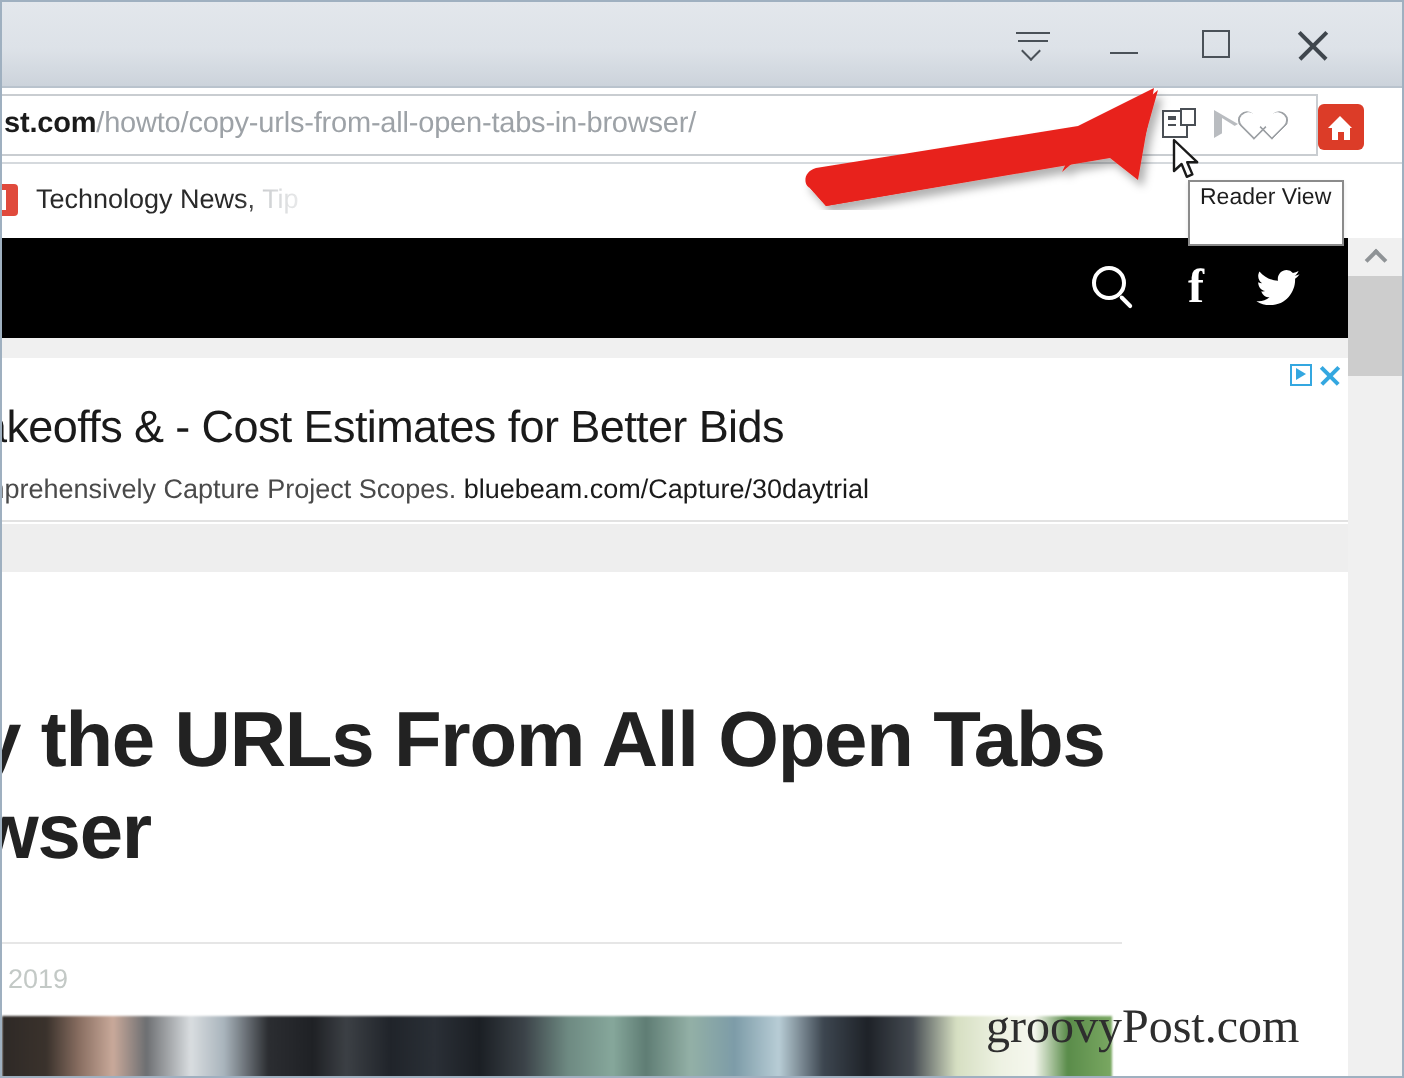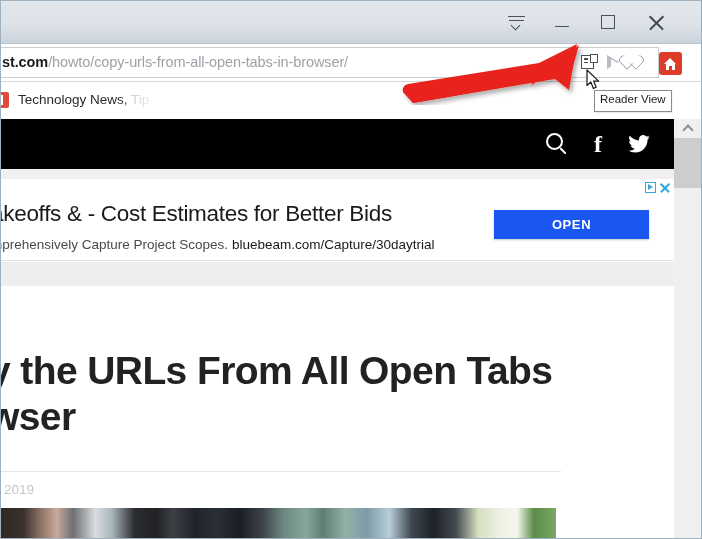--- a/index.html
+++ b/index.html
@@ -305,21 +305,21 @@
     pointer-events:none;
   }
   
   #mouse-cursor {
     position:absolute; left:585px; top:68px; width:16px; height:22px;
     pointer-events:none;
   }
   
   #reader-view-tooltip {
     position:absolute; left:593px; top:89px;
-    padding:2px 5px 6px 5px;
+    padding:2px 5px 17px 5px;
     background:#ffffff; border:1px solid #8b8b8b;
     font-size:11.5px; color:#1d1d1d; white-space:nowrap;
     box-shadow:0 1px 2px rgba(0,0,0,0.10);
   }
 </style>
 </head>
 <body>
 
 <div id="window-frame">
 
@@ -410,21 +410,20 @@
           <span class="pt"></span>
         </span>
       <span class="adc-x">
           <i></i>
           <i></i>
         </span>
     </div>
     <div id="ad-headline">akeoffs &amp; - Cost Estimates for Better Bids</div>
     <div id="ad-subtext"><span>mprehensively Capture Project Scopes. </span><span class="link">bluebeam.com/Capture/30daytrial</span></div>
   </div>
-  <div id="ad-open-button">OPEN</div>
 
   <div id="content-gap"></div>
 
   <div id="article-card">
     <div id="article-headline">
       <div>y the URLs From All Open Tabs</div>
       <div>wser</div>
     </div>
     <div id="article-meta-rule"></div>
     <div id="article-date">1, 2019</div>
@@ -433,20 +432,21 @@
   <div id="bottom-image"></div>
 
   <div id="scrollbar">
     <div id="scroll-track-top"></div>
     <div id="scroll-up-button">
       <span class="scroll-chevron"></span>
     </div>
     <div id="scroll-thumb"></div>
   </div>
 
+  <div style="position:absolute; left:492px; top:500px; font-family:'Liberation Serif', serif; font-size:24px; color:#2e2e2e;">groovyPost.com</div>
 
   <div id="red-arrow">
     <svg width="200" height="62" viewBox="0 0 200 62">
       <defs>
         <filter id="ashadow" x="-20%" y="-20%" width="150%" height="160%">
           <feDropShadow dx="2.5" dy="3.5" stdDeviation="2.2" flood-color="#000000" flood-opacity="0.30"></feDropShadow>
         </filter>
       </defs>
       <g filter="url(#ashadow)">
         <path d="M 6,51 L 139,28 L 132,43 L 180,2 L 168,45 L 157,35 L 14,60 Z" fill="#e8231c"></path>

